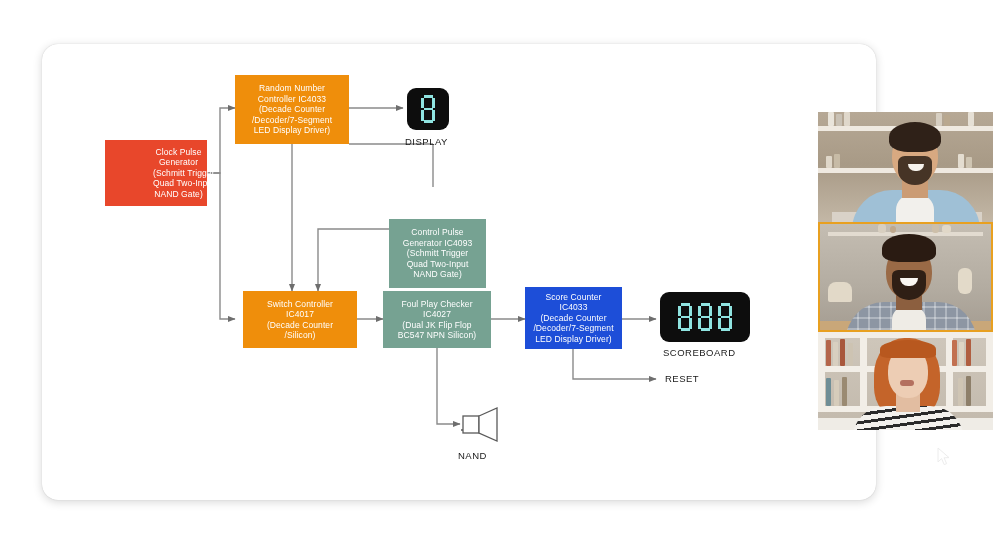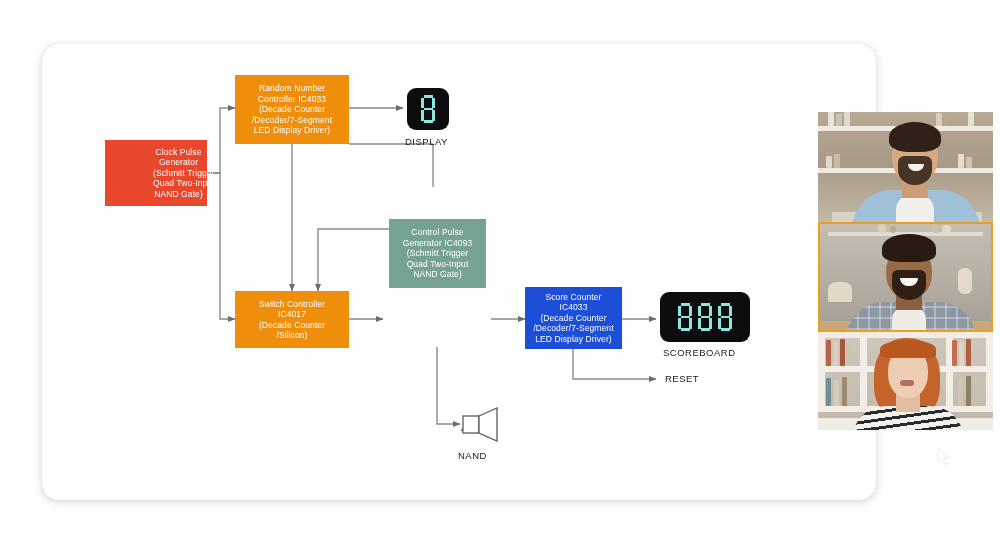--- a/index.html
+++ b/index.html
@@ -48,21 +48,21 @@
     letter-spacing: 0.1px;
     padding: 2px 3px;
     z-index: 3;
   }
   .block .lines { width: 100%; }
   .block .ln { display: block; white-space: nowrap; }
 
   .blk-clock   { background: #E8472B; padding-left: 48px; }
   .blk-rng     { background: #EF8E0B; align-items: center; }
   .blk-ctrl    { background: #76A292; margin-top: 32px; }
-  .blk-switch  { background: #EF8E0B; }
+  .blk-switch  { background: #EF8E0B; margin-left: 8px; }
   .blk-foul    { background: #76A292; }
   .blk-score   { background: #1d4ed8; }
 
   
   #wires {
     position: absolute;
     left: 0; top: 0;
     width: 834px; height: 456px;
     z-index: 1;
     overflow: visible;
@@ -392,20 +392,28 @@
 
       <div class="block blk-switch" style="left:193px; top:247px; width:114px; height:57px;">
         <span class="lines">
           <span class="ln">Switch Controller</span>
           <span class="ln">IC4017</span>
           <span class="ln">(Decade Counter</span>
           <span class="ln">/Silicon)</span>
         </span>
       </div>
 
+      <div class="block blk-foul" style="left:341px; top:247px; width:108px; height:57px;">
+        <span class="lines">
+          <span class="ln">Foul Play Checker</span>
+          <span class="ln">IC4027</span>
+          <span class="ln">(Dual JK Flip Flop</span>
+          <span class="ln">BC547 NPN Silicon)</span>
+        </span>
+      </div>
 
       <div class="block blk-score" style="left:483px; top:243px; width:97px; height:62px;">
         <span class="lines">
           <span class="ln">Score Counter</span>
           <span class="ln">IC4033</span>
           <span class="ln">(Decade Counter</span>
           <span class="ln">/Decoder/7-Segment</span>
           <span class="ln">LED Display Driver)</span>
         </span>
       </div>

